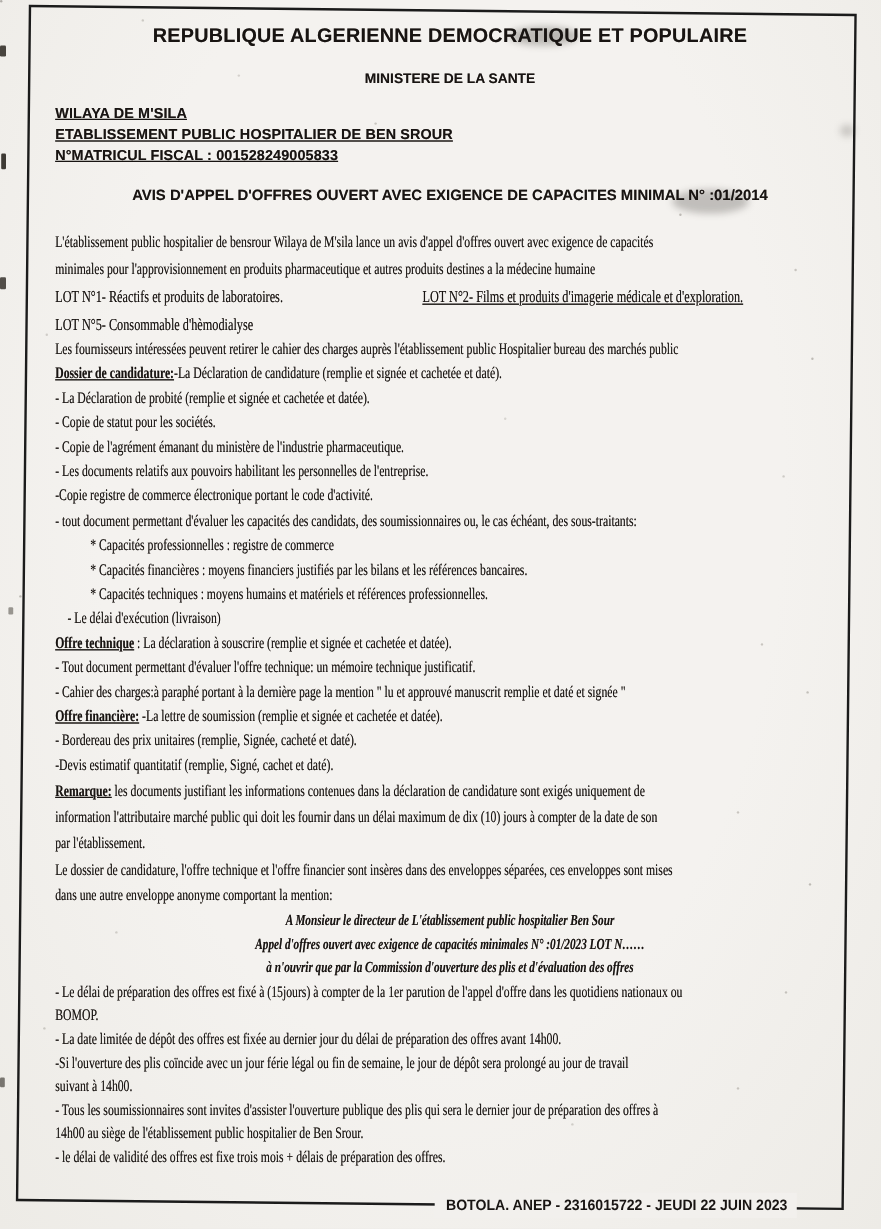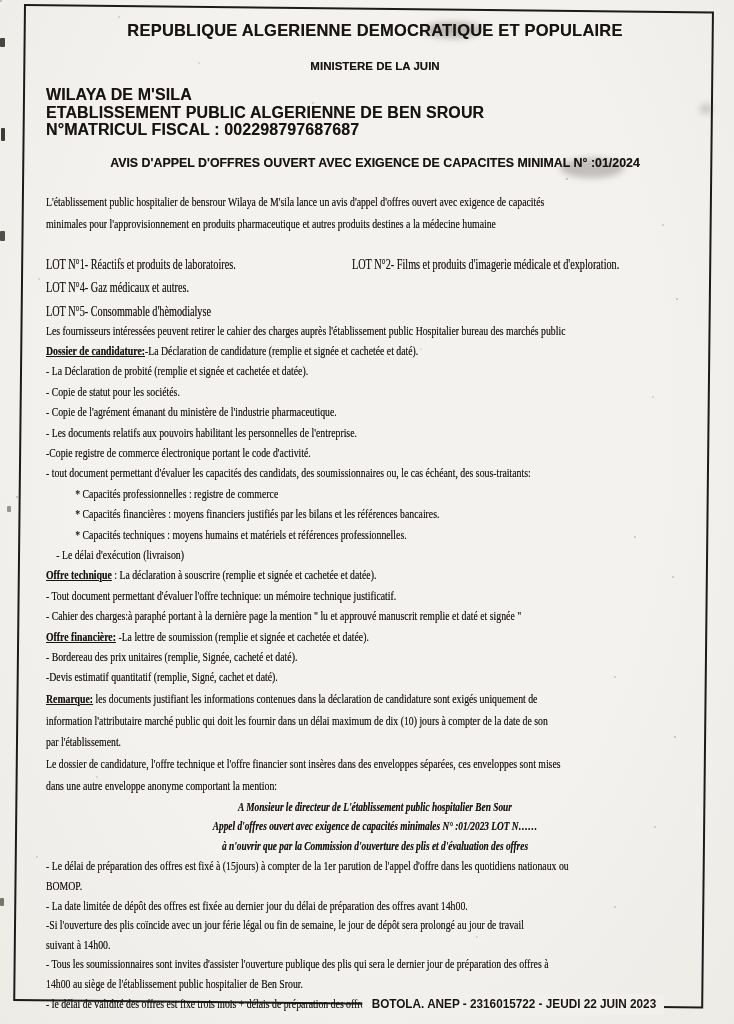--- a/index.html
+++ b/index.html
@@ -19,34 +19,34 @@
     transform:rotate(0.62deg);transform-origin:0 0;
     pointer-events:none;
   }
   .content{
     position:absolute;left:46px;top:10px;width:658px;
     text-shadow:0 0 .5px rgba(35,28,22,.55);
   }
   .h-republic{font-family:"Liberation Sans",sans-serif;font-weight:700;font-size:16.5px;line-height:24px;margin-top:8px;text-align:center;letter-spacing:.2px;}
   .h-ministry{font-family:"Liberation Sans",sans-serif;font-weight:700;font-size:11.5px;line-height:15px;margin-top:17px;text-align:center;}
   .org-block{margin-top:12px;}
-  .org-block .org-line{font-family:"Liberation Sans",sans-serif;font-weight:700;font-size:16px;line-height:17.6px;letter-spacing:.1px;}
+  .org-block .org-line{font-family:"Liberation Sans",sans-serif;font-weight:700;font-size:12px;line-height:17.6px;letter-spacing:.1px;text-decoration:underline;}
   .notice-title{font-family:"Liberation Sans",sans-serif;font-weight:700;font-size:12.4px;line-height:18px;margin-top:15px;text-align:center;}
   .line{
     display:block;white-space:nowrap;
     font-size:13.4px;
     transform:scaleX(0.73);transform-origin:0 50%;
   }
   .c-line{transform-origin:50% 50%;text-align:center;}
   .intro{margin-top:19px;}
   .intro .line{line-height:22px;}
-  .lots{margin-top:18px;}
+  .lots{margin-top:2px;}
   .lot-row{display:flex;line-height:23.6px;font-size:14px;}
   .lot-left{width:306px;flex:0 0 306px;}
-  .lot-right{flex:1;}
+  .lot-right{flex:1;text-decoration:underline;}
   .lot-row .line{font-size:14px;line-height:23.6px;}
   .mid-block{margin-top:-3px;}
   .mid-block .line{line-height:20.4px;}
   .lead{font-weight:700;text-decoration:underline;}
   .ind-cap{padding-left:40px;}
   .ind-sm{padding-left:14px;}
   .remarque-block .line{line-height:21.8px;}
   .mention{margin-top:1px;font-style:italic;}
   .mention .line{font-weight:700;font-size:12.8px;line-height:19.5px;}
   .conditions .line{line-height:19.6px;}
@@ -94,48 +94,45 @@
   <div class="edge-mark em3"></div>
   <div class="edge-mark em4"></div>
   <div class="edge-mark em5"></div>
   <div class="smudge sm1"></div>
   <div class="smudge sm2"></div>
   <div class="smudge sm3"></div>
 
   <div class="content">
 
     <div class="h-republic">REPUBLIQUE ALGERIENNE DEMOCRATIQUE ET POPULAIRE</div>
-    <div class="h-ministry">MINISTERE DE LA JUIN</div>
+    <div class="h-ministry">MINISTERE DE LA SANTE</div>
 
     <div class="org-block">
       <div class="org-line">WILAYA DE M'SILA</div>
-      <div class="org-line">ETABLISSEMENT PUBLIC ALGERIENNE DE BEN SROUR</div>
-      <div class="org-line">N°MATRICUL FISCAL : 002298797687687</div>
+      <div class="org-line">ETABLISSEMENT PUBLIC HOSPITALIER DE BEN SROUR</div>
+      <div class="org-line">N°MATRICUL FISCAL : 001528249005833</div>
     </div>
 
-    <div class="notice-title">AVIS D'APPEL D'OFFRES OUVERT AVEC EXIGENCE DE CAPACITES MINIMAL N° :01/2024</div>
+    <div class="notice-title">AVIS D'APPEL D'OFFRES OUVERT AVEC EXIGENCE DE CAPACITES MINIMAL N° :01/2014</div>
 
     <div class="intro">
       <span class="line">L'établissement public hospitalier de bensrour Wilaya de M'sila lance un avis d'appel  d'offres ouvert avec exigence de capacités</span>
       <span class="line">minimales pour l'approvisionnement en produits pharmaceutique et autres produits destines a la médecine humaine</span>
     </div>
 
     <div class="lots">
       <div class="lot-row">
         <div class="lot-left">
             <span class="line">LOT N°1- Réactifs et produits de laboratoires.</span>
           </div>
         <div class="lot-right">
             <span class="line">LOT N°2- Films et produits d'imagerie médicale et d'exploration.</span>
           </div>
       </div>
       <div class="lot-row">
-        <div class="lot-right">
-            <span class="line">LOT N°4- Gaz médicaux et autres.</span>
-          </div>
       </div>
       <div class="lot-row">
         <div class="lot-left">
             <span class="line">LOT N°5- Consommable d'hèmodialyse</span>
           </div>
       </div>
     </div>
 
     <div class="mid-block">
       <span class="line">Les fournisseurs intéressées peuvent retirer le cahier des charges auprès l'établissement public Hospitalier bureau des marchés public</span>

